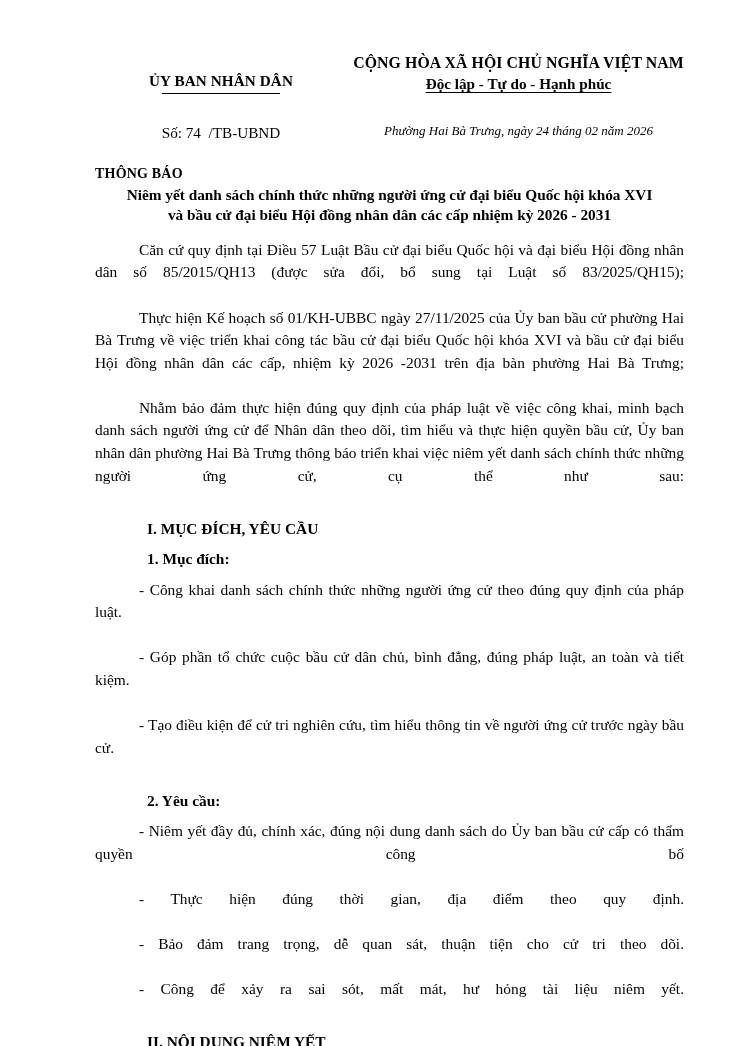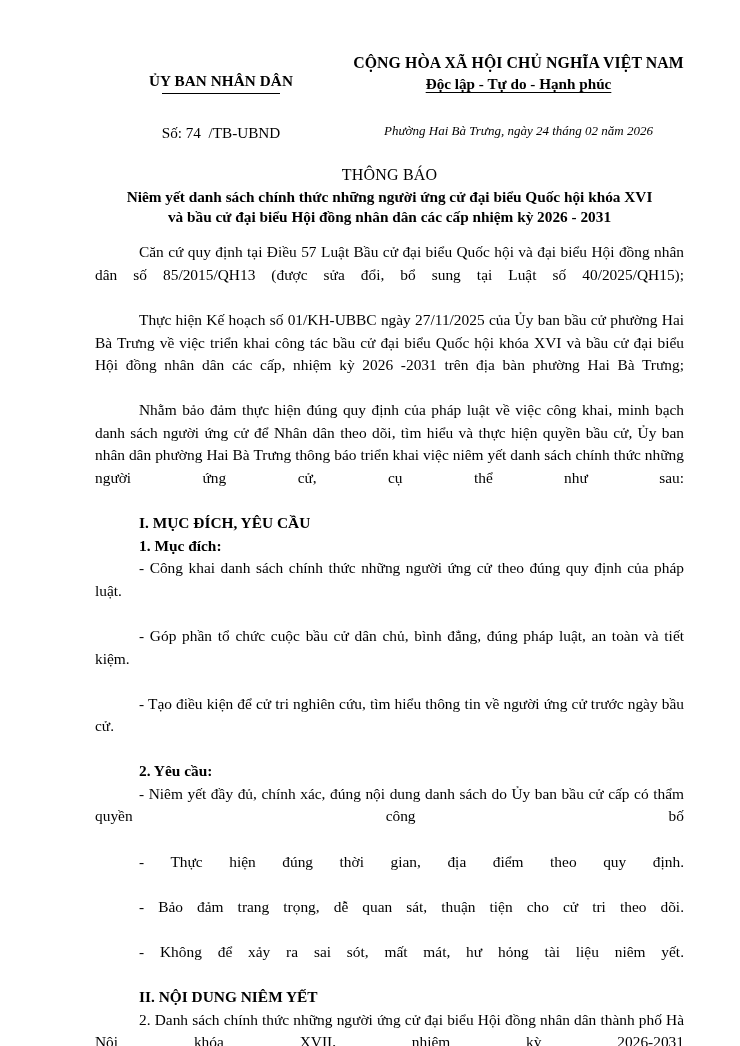--- a/index.html
+++ b/index.html
@@ -92,23 +92,23 @@
   }
   .dateline {
     font-size: 13px;
     font-style: italic;
     line-height: 1.3;
     white-space: nowrap;
   }
 
   
   .title-main {
-    text-align: center;
-    font-size: 16px;
-    font-weight: normal;
+    text-align: left;
+    font-size: 14px;
+    font-weight: bold;
     margin-top: 22px;
     line-height: 1.25;
     letter-spacing: 0.2px;
   }
   .title-sub {
     text-align: center;
     font-size: 15.3px;
     font-weight: bold;
     line-height: 1.32;
     margin-top: 2px;
@@ -123,21 +123,21 @@
   }
   p.para {
     margin: 0;
     font-size: 15.4px;
     line-height: 1.465;
     text-align: justify;
     text-indent: 44px;
     text-justify: inter-word;
   }
   p.heading {
-    margin: 0;
+    margin: 8px;
     font-size: 15.4px;
     line-height: 1.465;
     font-weight: bold;
     text-indent: 44px;
     text-align: left;
   }
   p.bullet {
     margin: 0;
     font-size: 15.4px;
     line-height: 1.465;
@@ -187,39 +187,39 @@
 
   <div class="title-main">THÔNG BÁO</div>
 
   <div class="title-sub">
     <div>Niêm yết danh sách chính thức những người ứng cử đại biểu Quốc hội khóa XVI</div>
     <div><span>và bầu cử đại </span><span class="u">biểu Hội đồng nhân dân các cấp nhiệm </span><span>kỳ 2026 - 2031</span></div>
   </div>
 
   <div class="body-block">
 
-    <p class="para">Căn cứ quy định tại Điều 57 Luật Bầu cử đại biểu Quốc hội và đại biểu Hội đồng nhân dân số 85/2015/QH13 (được sửa đổi, bổ sung tại Luật số 40/2025/QH15);</p>
+    <p class="para">Căn cứ quy định tại Điều 57 Luật Bầu cử đại biểu Quốc hội và đại biểu Hội đồng nhân dân số 85/2015/QH13 (được sửa đổi, bổ sung tại Luật số 83/2025/QH15);</p>
 
     <p class="para">Thực hiện Kế hoạch số 01/KH-UBBC ngày 27/11/2025 của Ủy ban bầu cử phường Hai Bà Trưng về việc triển khai công tác bầu cử đại biểu Quốc hội khóa XVI và bầu cử đại biểu Hội đồng nhân dân các cấp, nhiệm kỳ 2026 -2031 trên địa bàn phường Hai Bà Trưng;</p>
 
     <p class="para">Nhằm bảo đảm thực hiện đúng quy định của pháp luật về việc công khai, minh bạch danh sách người ứng cử để Nhân dân theo dõi, tìm hiểu và thực hiện quyền bầu cử, Ủy ban nhân dân phường Hai Bà Trưng thông báo triển khai việc niêm yết danh sách chính thức những người ứng cử, cụ thể như sau:</p>
 
     <p class="heading">I. MỤC ĐÍCH, YÊU CẦU</p>
 
     <p class="heading">1. Mục đích:</p>
 
     <p class="bullet">- Công khai danh sách chính thức những người ứng cử theo đúng quy định của pháp luật.</p>
     <p class="bullet">- Góp phần tổ chức cuộc bầu cử dân chủ, bình đẳng, đúng pháp luật, an toàn và tiết kiệm.</p>
     <p class="bullet">- Tạo điều kiện để cử tri nghiên cứu, tìm hiểu thông tin về người ứng cử trước ngày bầu cử.</p>
 
     <p class="heading">2. Yêu cầu:</p>
 
     <p class="bullet">- Niêm yết đầy đủ, chính xác, đúng nội dung danh sách do Ủy ban bầu cử cấp có thẩm quyền công bố</p>
     <p class="bullet">- Thực hiện đúng thời gian, địa điểm theo quy định.</p>
     <p class="bullet">- Bảo đảm trang trọng, dễ quan sát, thuận tiện cho cử tri theo dõi.</p>
-    <p class="bullet">- Không để xảy ra sai sót, mất mát, hư hỏng tài liệu niêm yết.</p>
+    <p class="bullet">- Công để xảy ra sai sót, mất mát, hư hỏng tài liệu niêm yết.</p>
 
     <p class="heading">II. NỘI DUNG NIÊM YẾT</p>
 
     <p class="listitem">2. Danh sách chính thức những người ứng cử đại biểu Hội đồng nhân dân thành phố Hà Nội khóa XVII, nhiệm kỳ 2026-2031</p>
 
   </div>
 </div>
 
 </body></html>

